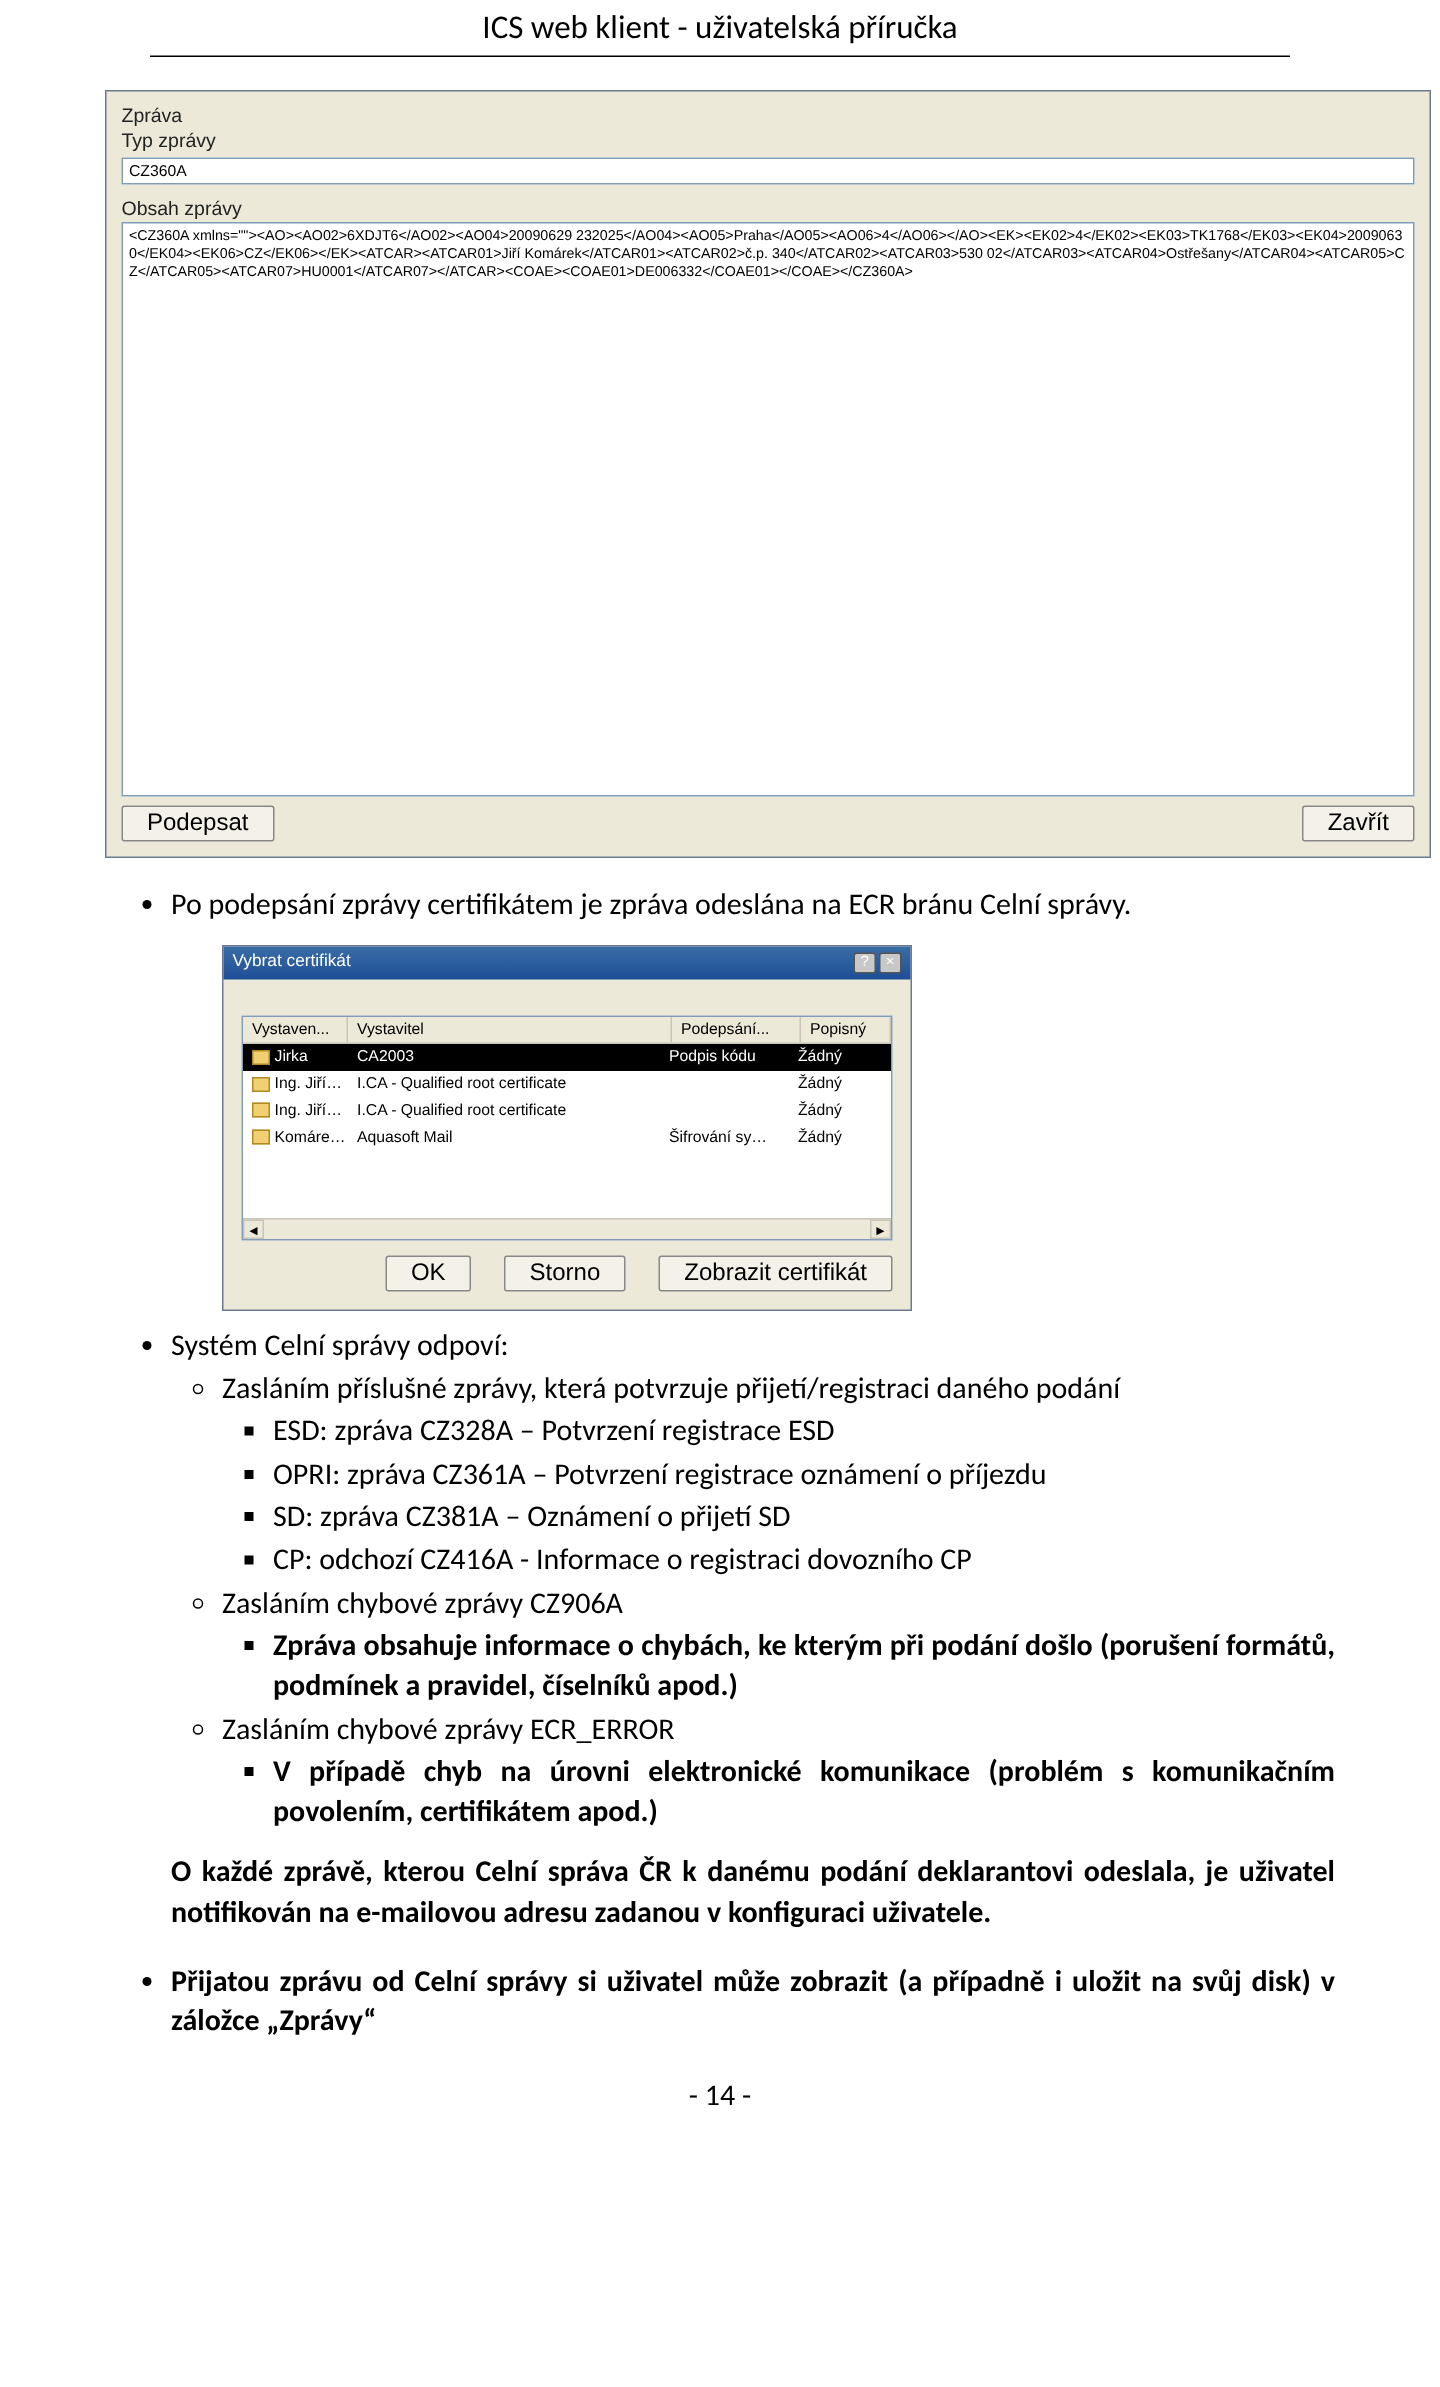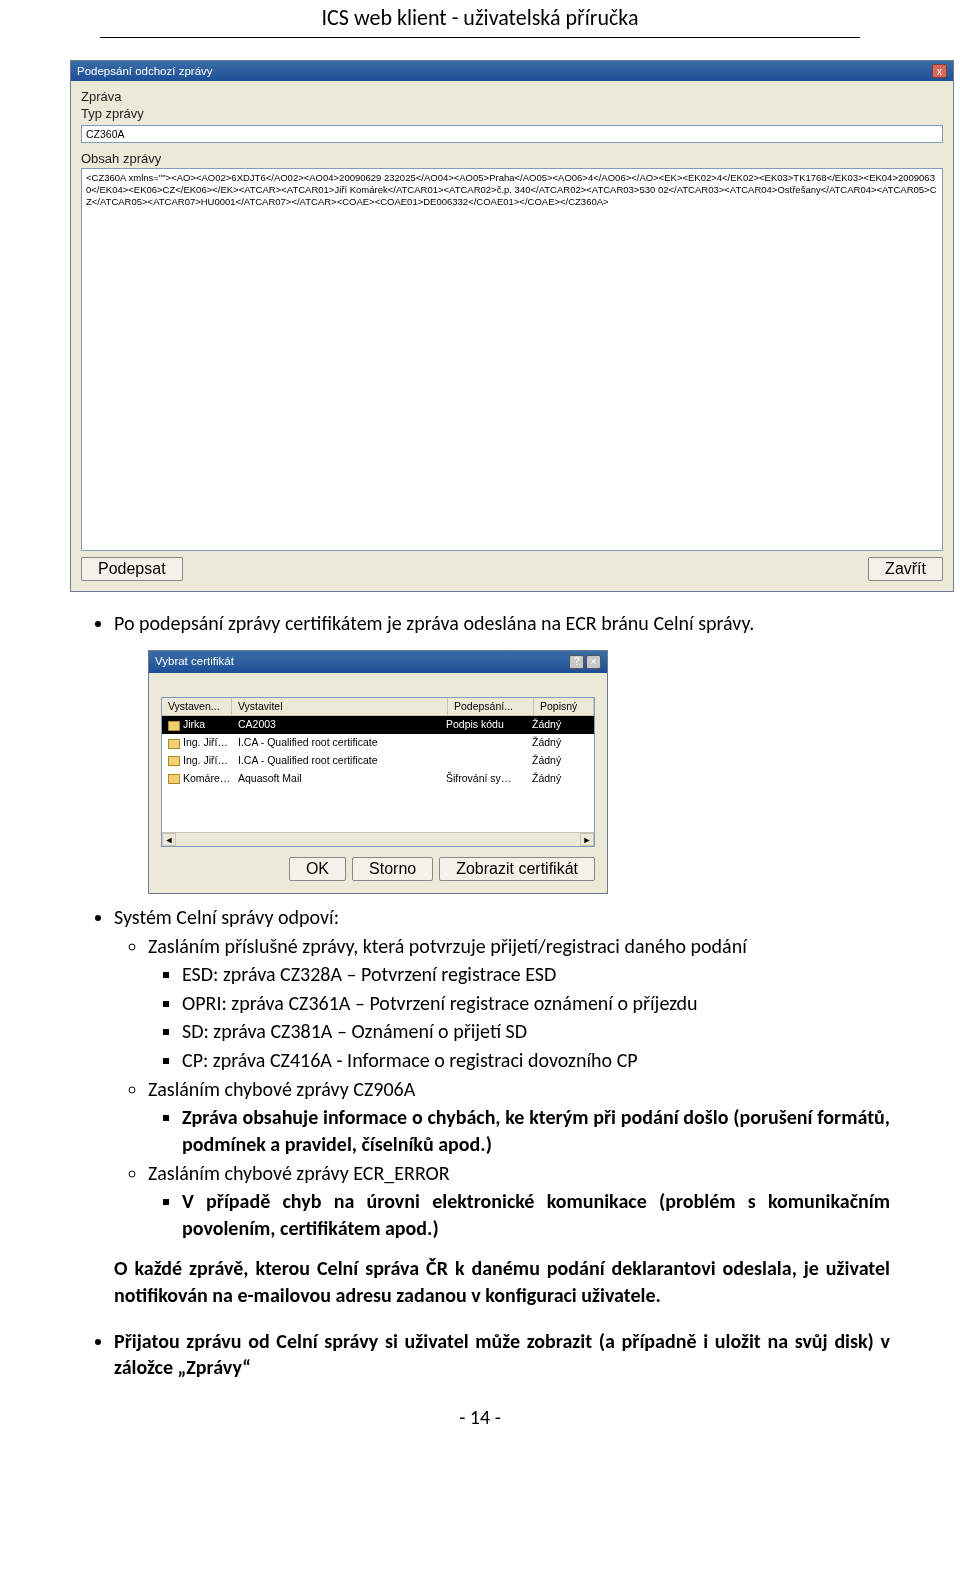--- a/index.html
+++ b/index.html
@@ -135,39 +135,35 @@
     padding: 2px 6px;
     white-space: nowrap;
   }
   .dlg-rows { font-size: 10.5px; }
   .dlg-row { display: flex; padding: 1px 4px; }
   .dlg-row.sel { background: #000000; color: #fff; }
   .dlg-row span { overflow: hidden; white-space: nowrap; padding: 1px 2px; }
   .cicon { width:12px; height:10px; display:inline-block; background:#f0d070; border:1px solid #b08a20; margin-right:3px; vertical-align:middle; }
   .hscroll { position:absolute; bottom:0; left:0; right:0; height:14px; background:#ece9d8; border-top:1px solid #c8c4b8; display:flex; justify-content:space-between; }
   .harr { width:14px; text-align:center; font-size:9px; line-height:13px; border:1px solid #c8c4b8; }
-  .dlg-btns { display:flex; justify-content:flex-end; gap:6px; margin-top:10px; }
+  .dlg-btns { display:flex; justify-content:flex-end; gap:22px; margin-top:10px; }
 
   .page-num { text-align:center; font-size:20px; margin-top:24px; }
   .col-a{flex:0 0 70px;} .col-b{flex:1 1 160px;} .col-c{flex:0 0 86px;} .col-d{flex:0 0 60px;}
 </style>
 </head>
 <body>
 
 <div class="page-header">
   <span>ICS web klient - uživatelská příručka</span>
 </div>
 
 <div class="content">
 
   <div class="win">
-    <div class="titlebar">
-      <span>Podepsání odchozí zprávy</span>
-      <span class="xbtn">x</span>
-    </div>
     <div class="win-body">
       <div class="win-row win-label">Zpráva</div>
       <div class="win-row win-label">Typ zprávy</div>
       <input class="win-input" value="CZ360A" style="">
       <div style="height:8px"></div>
       <div class="win-row win-label">Obsah zprávy</div>
       <div class="win-textarea">&lt;CZ360A xmlns=""&gt;&lt;AO&gt;&lt;AO02&gt;6XDJT6&lt;/AO02&gt;&lt;AO04&gt;20090629 232025&lt;/AO04&gt;&lt;AO05&gt;Praha&lt;/AO05&gt;&lt;AO06&gt;4&lt;/AO06&gt;&lt;/AO&gt;&lt;EK&gt;&lt;EK02&gt;4&lt;/EK02&gt;&lt;EK03&gt;TK1768&lt;/EK03&gt;&lt;EK04&gt;20090630&lt;/EK04&gt;&lt;EK06&gt;CZ&lt;/EK06&gt;&lt;/EK&gt;&lt;ATCAR&gt;&lt;ATCAR01&gt;Jiří Komárek&lt;/ATCAR01&gt;&lt;ATCAR02&gt;č.p. 340&lt;/ATCAR02&gt;&lt;ATCAR03&gt;530 02&lt;/ATCAR03&gt;&lt;ATCAR04&gt;Ostřešany&lt;/ATCAR04&gt;&lt;ATCAR05&gt;CZ&lt;/ATCAR05&gt;&lt;ATCAR07&gt;HU0001&lt;/ATCAR07&gt;&lt;/ATCAR&gt;&lt;COAE&gt;&lt;COAE01&gt;DE006332&lt;/COAE01&gt;&lt;/COAE&gt;&lt;/CZ360A&gt;</div>
       <div class="btn-row">
         <button class="winbtn">Podepsat</button>
         <button class="winbtn">Zavřít</button>
@@ -238,21 +234,21 @@
     <ul class="b1">
       <li>
         <span>Systém Celní správy odpoví:</span>
         <ul class="b2">
           <li>
             <span>Zasláním příslušné zprávy, která potvrzuje přijetí/registraci daného podání</span>
             <ul class="b3">
               <li>ESD: zpráva CZ328A – Potvrzení registrace ESD</li>
               <li>OPRI: zpráva CZ361A – Potvrzení registrace oznámení o příjezdu</li>
               <li>SD: zpráva CZ381A – Oznámení o přijetí SD</li>
-              <li>CP: zpráva CZ416A - Informace o registraci dovozního CP</li>
+              <li>CP: odchozí CZ416A - Informace o registraci dovozního CP</li>
             </ul>
           </li>
           <li>
             <span>Zasláním chybové zprávy CZ906A</span>
             <ul class="b3">
               <li class="justify">Zpráva obsahuje informace o chybách, ke kterým při podání došlo (porušení formátů, podmínek a pravidel, číselníků apod.)</li>
             </ul>
           </li>
           <li>
             <span>Zasláním chybové zprávy ECR_ERROR</span>

